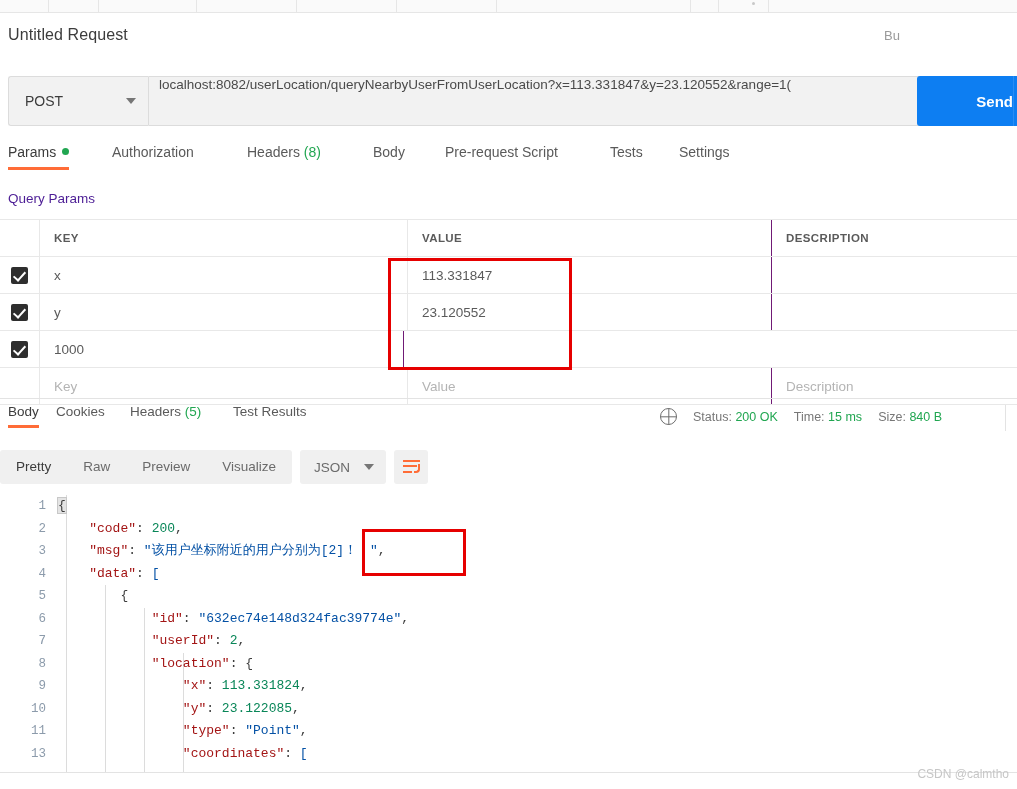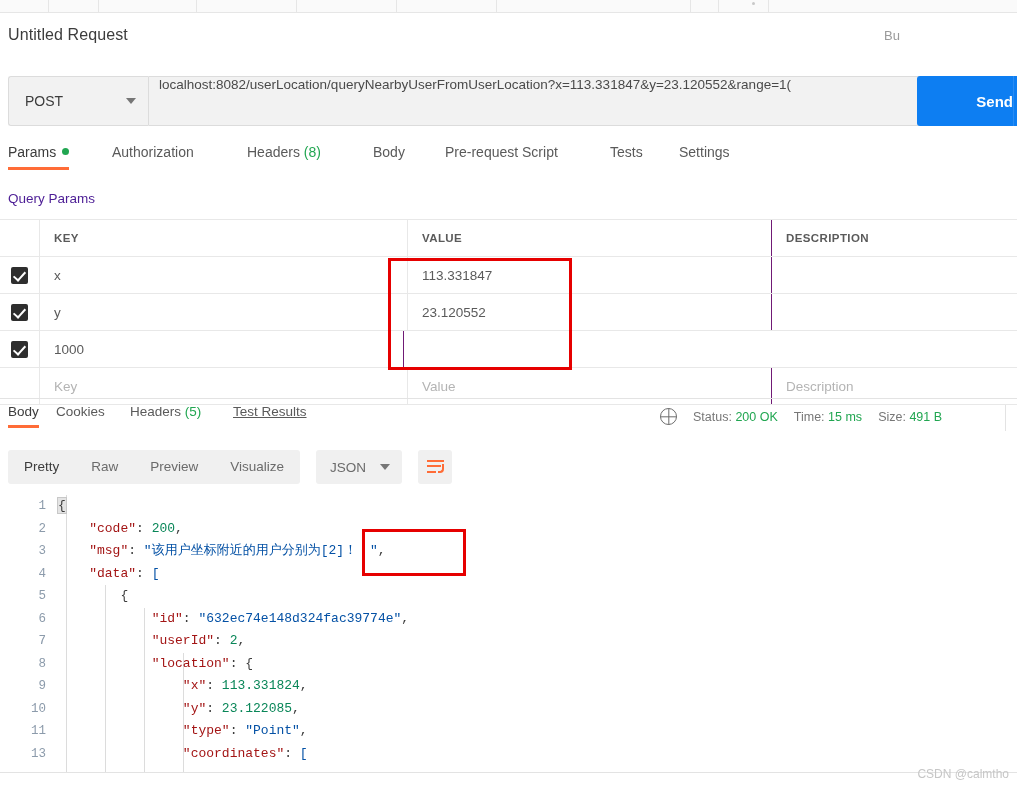--- a/index.html
+++ b/index.html
@@ -199,21 +199,21 @@
   .globe::after {
     content: ""; position: absolute; top: 50%; left: -1.4px;
     width: 17px; height: 1.4px; background: #6e6e6e; transform: translateY(-50%);
   }
   .meta-divider {
     position: absolute; top: 405px; left: 1005px; width: 1px; height: 26px;
     background: #e3e3e3;
   }
 
   
-  .fmt-bar { position: absolute; top: 450px; left: 8px; display: flex; align-items: center; gap: 16px; justify-content: space-between; }
+  .fmt-bar { position: absolute; top: 450px; left: 0; display: flex; align-items: center; gap: 8px; justify-content: space-between; }
   .seg {
     height: 34px; background: #f0f0f0; border-radius: 3px;
     display: flex; align-items: center;
   }
   .seg .sg {
     padding: 0 16px; font-size: 13.5px; color: #6b6b6b; line-height: 34px;
   }
   .seg .sg.active { color: #3c3c3c; }
   .seg.json { padding: 0 12px 0 14px; gap: 14px; }
   .seg.json .jtxt { font-size: 13.5px; color: #6b6b6b; }
@@ -390,28 +390,28 @@
       </div>
     </div>
   </div>
 <div class="anno1"></div>
 
 <div class="resp-sep"></div>
 <div class="resp-tabs" id="resp-tabs">
     <div class="resp-tab active" style="left: 8px;"><span>Body</span><span class="underline"></span></div>
     <div class="resp-tab" style="left: 56px;"><span>Cookies</span></div>
     <div class="resp-tab" style="left: 130px;"><span>Headers</span> <span class="cnt">(5)</span></div>
-    <div class="resp-tab" style="left: 233px; text-decoration: underline;"><span>Test Results</span></div>
+    <div class="resp-tab" style="left: 233px;"><span>Test Results</span></div>
   </div>
 
 <div class="resp-meta">
   <span class="globe"></span>
   <span><span>Status:</span>&nbsp;<span class="v">200 OK</span></span>
   <span><span>Time:</span>&nbsp;<span class="v">15 ms</span></span>
-  <span><span>Size:</span>&nbsp;<span class="v">491 B</span></span>
+  <span><span>Size:</span>&nbsp;<span class="v">840 B</span></span>
 </div>
 <div class="meta-divider"></div>
 
 <div class="fmt-bar">
   <div class="seg" id="fmt-seg">
       <span class="sg active">Pretty</span>
       <span class="sg">Raw</span>
       <span class="sg">Preview</span>
       <span class="sg">Visualize</span>
     </div>

